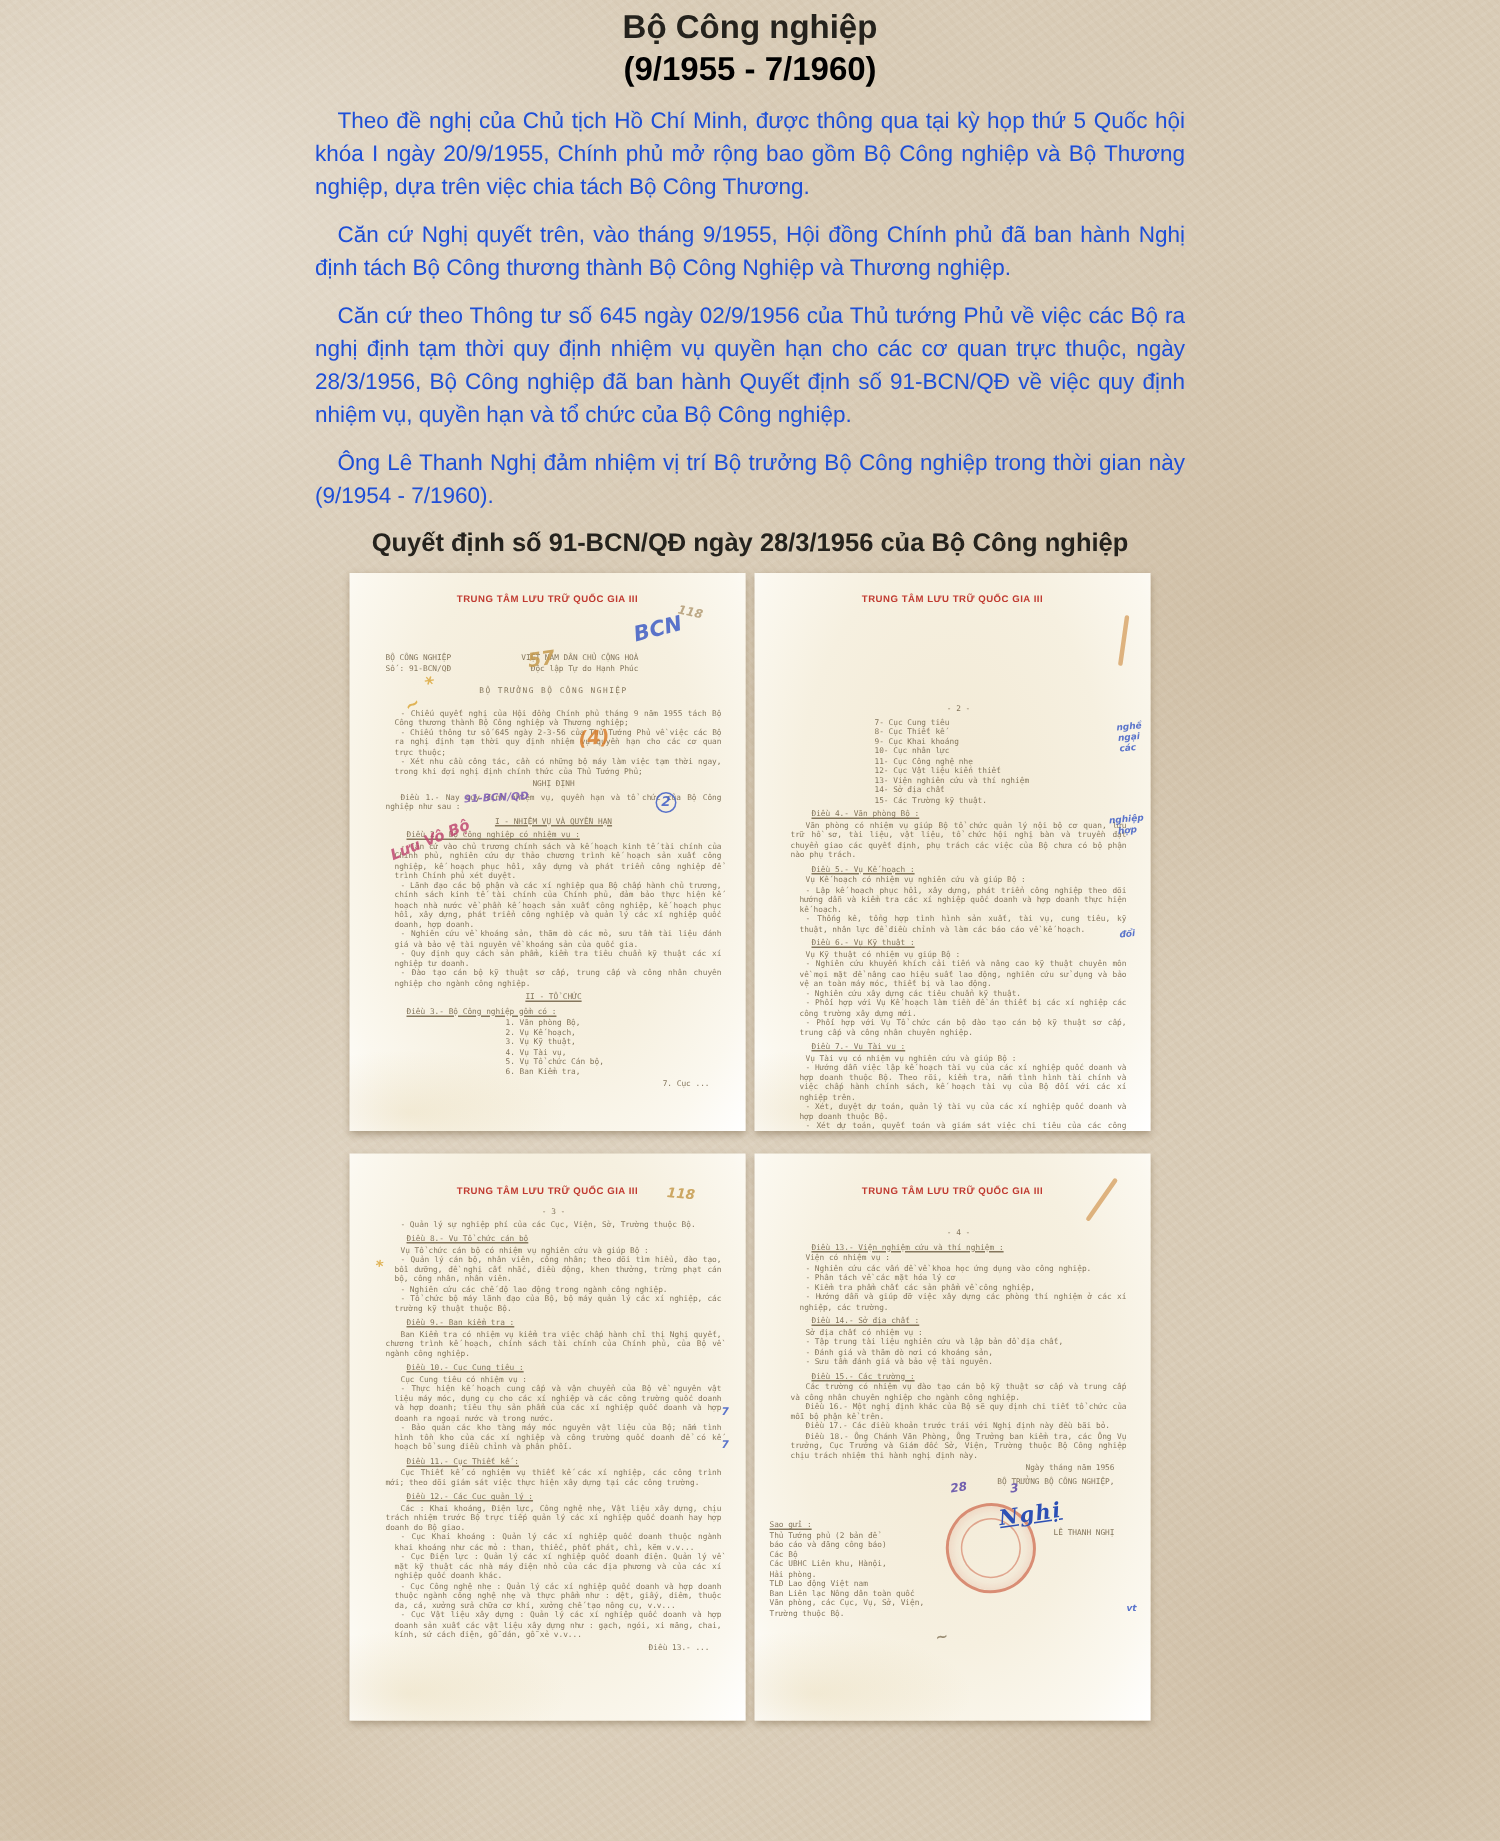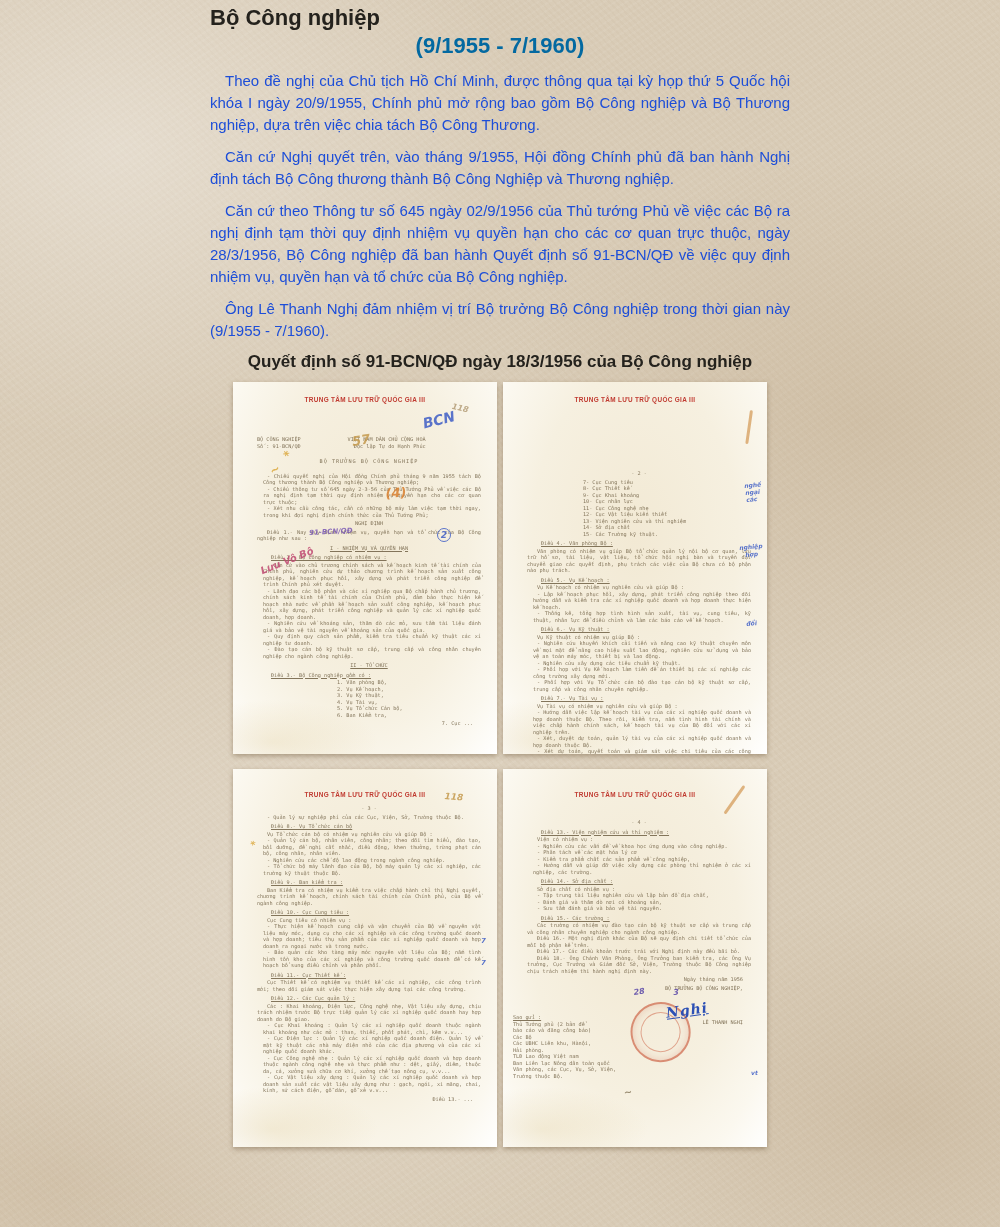--- a/index.html
+++ b/index.html
@@ -10,22 +10,22 @@
       radial-gradient(ellipse 600px 420px at 120px 150px, rgba(255,255,255,.33), transparent 70%),
       radial-gradient(ellipse 520px 380px at 860px 420px, rgba(176,148,110,.22), transparent 70%),
       radial-gradient(ellipse 700px 520px at 300px 900px, rgba(255,255,255,.20), transparent 70%),
       radial-gradient(ellipse 420px 320px at 900px 1120px, rgba(168,138,100,.20), transparent 70%),
       radial-gradient(ellipse 380px 260px at 60px 1180px, rgba(172,142,104,.18), transparent 70%),
       repeating-linear-gradient(47deg, rgba(158,128,92,.045) 0 2px, transparent 2px 5px),
       repeating-linear-gradient(-33deg, rgba(255,255,255,.05) 0 2px, transparent 2px 6px),
       #d9ccb7;
   }
   .content{width:580px;margin:0 auto;padding-top:4px;color:#2e2b25;}
-  h1.title{font-size:22px;line-height:28px;font-weight:bold;margin:0;color:#24221d;}
-  h2.subtitle{font-size:22px;line-height:28px;font-weight:bold;text-align:center;margin:0;color:#0369a1;}
+  h1.title{font-size:22px;line-height:28px;font-weight:bold;text-align:center;margin:0;color:#24221d;}
+  h2.subtitle{font-size:22px;line-height:28px;font-weight:bold;text-align:center;margin:0;color:#000000;}
   .para{font-size:15px;line-height:22px;text-align:justify;text-indent:15px;margin:0 0 10px;color:#1d4ed8;}
   .para.first{margin-top:10px;}
   h3.fig-heading{font-size:17px;font-weight:bold;text-align:center;margin:6px 0 10px;color:#24221d;}
 
   .fig{display:flex;gap:6px;justify-content:center;}
   .fig2{margin-top:15px;}
   .scan-page{
     position:relative;width:264px;height:372px;overflow:hidden;
     background:
       radial-gradient(ellipse 150px 60px at 40px 360px, rgba(214,190,130,.25), transparent 70%),
@@ -87,23 +87,23 @@
 </head>
 <body>
 
 <div class="content">
   <h1 class="title">Bộ Công nghiệp</h1>
   <h2 class="subtitle">(9/1955 - 7/1960)</h2>
 
   <p class="para first">Theo đề nghị của Chủ tịch Hồ Chí Minh, được thông qua tại kỳ họp thứ 5 Quốc hội khóa I ngày 20/9/1955, Chính phủ mở rộng bao gồm Bộ Công nghiệp và Bộ Thương nghiệp, dựa trên việc chia tách Bộ Công Thương.</p>
   <p class="para">Căn cứ Nghị quyết trên, vào tháng 9/1955, Hội đồng Chính phủ đã ban hành Nghị định tách Bộ Công thương thành Bộ Công Nghiệp và Thương nghiệp.</p>
   <p class="para">Căn cứ theo Thông tư số 645 ngày 02/9/1956 của Thủ tướng Phủ về việc các Bộ ra nghị định tạm thời quy định nhiệm vụ quyền hạn cho các cơ quan trực thuộc, ngày 28/3/1956, Bộ Công nghiệp đã ban hành Quyết định số 91-BCN/QĐ về việc quy định nhiệm vụ, quyền hạn và tổ chức của Bộ Công nghiệp.</p>
-  <p class="para">Ông Lê Thanh Nghị đảm nhiệm vị trí Bộ trưởng Bộ Công nghiệp trong thời gian này (9/1955 - 7/1960).</p>
-
-  <h3 class="fig-heading">Quyết định số 91-BCN/QĐ ngày 18/3/1956 của Bộ Công nghiệp</h3>
+  <p class="para">Ông Lê Thanh Nghị đảm nhiệm vị trí Bộ trưởng Bộ Công nghiệp trong thời gian này (9/1954 - 7/1960).</p>
+
+  <h3 class="fig-heading">Quyết định số 91-BCN/QĐ ngày 28/3/1956 của Bộ Công nghiệp</h3>
 
   <div class="fig fig1">
     <div class="scan-page">
       <div class="scan-header">TRUNG TÂM LƯU TRỮ QUỐC GIA III</div>
       <div class="scan-body b1">
           <div class="tl l-pre">BỘ CÔNG NGHIỆP               VIỆT NAM DÂN CHỦ CỘNG HOÀ</div>
           <div class="tl l-pre">Số : 91-BCN/QĐ                 Độc lập Tự do Hạnh Phúc</div>
           <div class="tl l-blank"></div>
           <div class="tl l-ct">BỘ TRƯỞNG BỘ CÔNG NGHIỆP</div>
           <div class="tl l-blank"></div>

